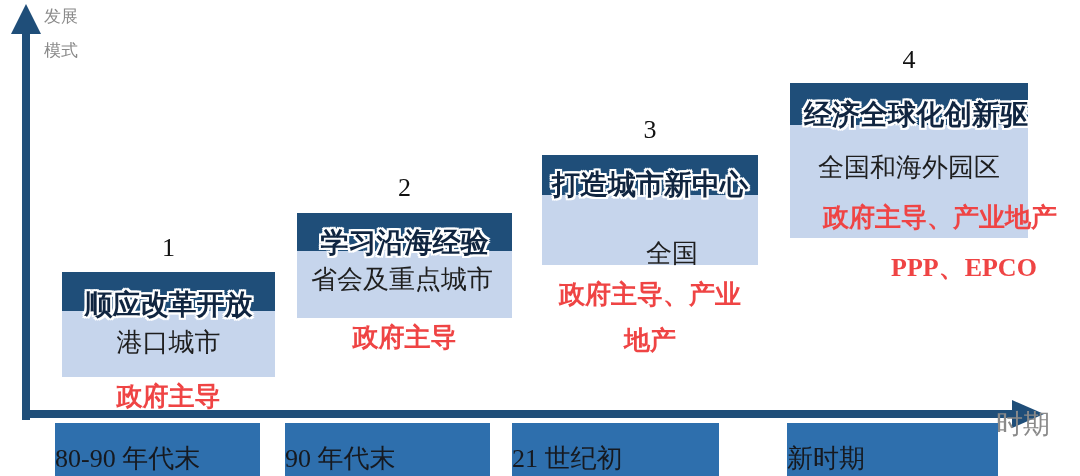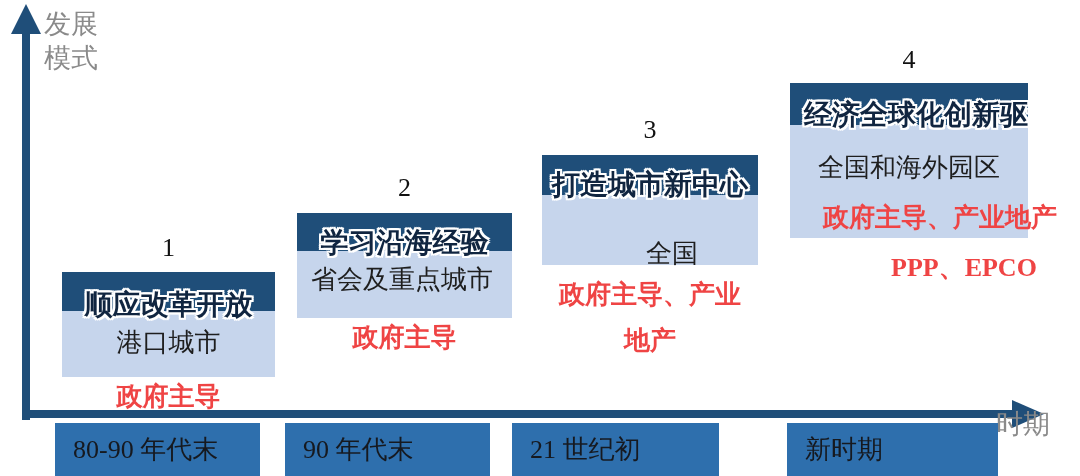--- a/index.html
+++ b/index.html
@@ -9,21 +9,21 @@
   }
   
   .vline{position:absolute;left:22px;top:30px;width:8px;height:390px;background:#1f4e79;}
   .varrow{position:absolute;left:11px;top:4px;width:0;height:0;
           border-left:15px solid transparent;border-right:15px solid transparent;
           border-bottom:30px solid #1f4e79;}
   .hline{position:absolute;left:22px;top:410px;width:992px;height:8px;background:#1f4e79;}
   .harrow{position:absolute;left:1012px;top:400px;width:0;height:0;
           border-top:14px solid transparent;border-bottom:14px solid transparent;
           border-left:32px solid #1f4e79;}
-  .ylabel{position:absolute;left:44px;top:7px;color:#8a8a8a;font-size:27px;line-height:34px;}
+  .ylabel{position:absolute;left:44px;top:0;color:#8a8a8a;font-size:17px;line-height:34px;}
   .ylabel span{display:block;}
   .xlabel{position:absolute;left:996px;top:378px;color:#8a8a8a;font-size:27px;margin-top:28px;}
 
   
   .card{position:absolute;background:#c6d5ec;}
   .hdr{position:absolute;left:0;top:0;width:100%;background:#1f4e79;}
   .s1{left:62px;top:272px;width:213px;height:105px;}  .s1 .hdr{height:39px;}
   .s2{left:297px;top:213px;width:215px;height:105px;} .s2 .hdr{height:38px;}
   .s3{left:542px;top:155px;width:216px;height:110px;} .s3 .hdr{height:40px;}
   .s4{left:790px;top:83px;width:238px;height:155px;}  .s4 .hdr{height:42px;}
@@ -52,21 +52,21 @@
 
   .mode{position:absolute;font-size:26px;font-weight:bold;color:#ef4444;font-family:Liberation Serif, serif;}
   .m1{left:62px;width:213px;top:379px;text-align:center;}
   .m2{left:297px;width:215px;top:320px;text-align:center;}
   .m3{left:550px;width:200px;top:272px;text-align:center;line-height:46px;}
   .m4in{left:823px;top:200px;white-space:nowrap;}
   .m4x{left:891px;top:250px;white-space:nowrap;}
 
   
   .pbox{position:absolute;top:423px;height:53px;background:#2e6fad;display:flex;
-        align-items:center;padding-left:18px;box-sizing:border-box;
+        align-items:flex-end;box-sizing:border-box;
         font-size:26px;color:#16191f;}
   .p1{left:55px;width:205px;}
   .p2{left:285px;width:205px;}
   .p3{left:512px;width:207px;}
   .p4{left:787px;width:211px;}
 </style>
 </head>
 <body>
 
 <div class="canvas">

